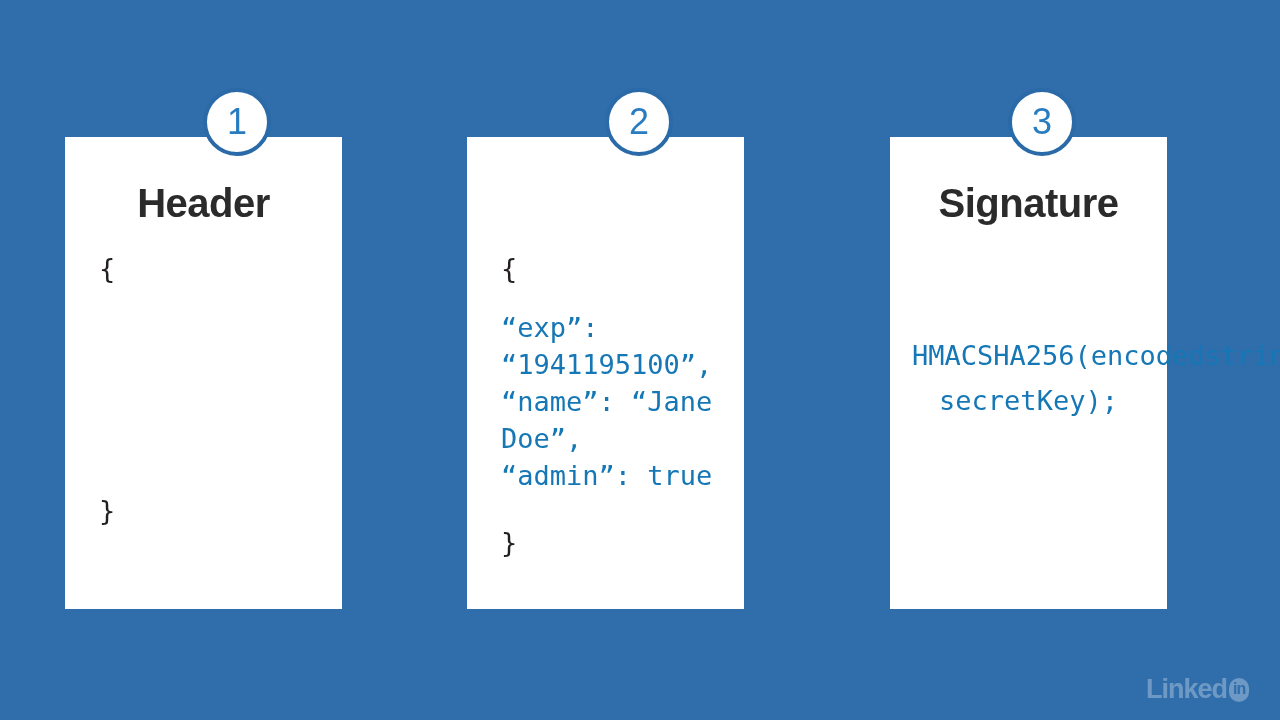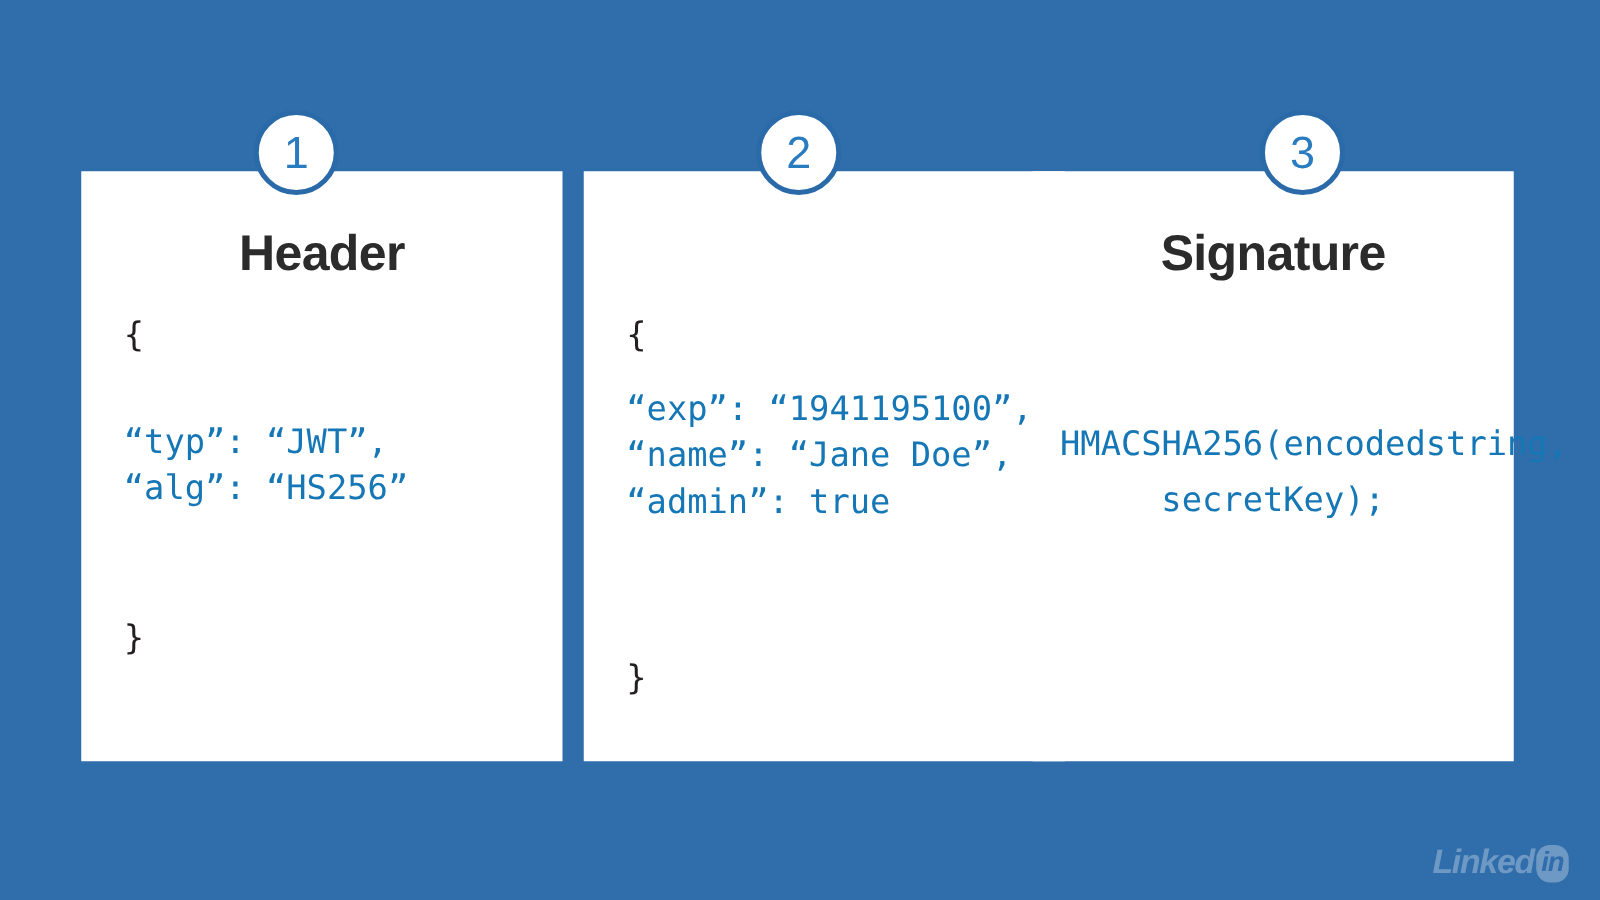--- a/index.html
+++ b/index.html
@@ -20,28 +20,28 @@
     inset: 0;
     width: 1280px;
     height: 720px;
     background: #2f6dab;
   }
 
   
   .card {
     position: absolute;
     top: 137px;
-    width: 385px;
+    width: 277px;
     height: 472px;
     background: #ffffff;
     box-sizing: border-box;
   }
   #card-1 { left: 65px;  }
   #card-2 { left: 467px; }
-  #card-3 { left: 826px; }
+  #card-3 { left: 890px; }
 
   .card-title {
     position: absolute;
     left: 0;
     right: 0;
     top: 46px;
     text-align: center;
     font-size: 40px;
     font-weight: bold;
     color: #2b2b2b;
@@ -104,52 +104,50 @@
   #badge-1 { left: 203px; }
   #badge-2 { left: 605px; }
   #badge-3 { left: 1008px; }
 
   
   #watermark {
     position: absolute;
     left: 1146px;
     top: 676px;
     display: flex;
+    align-items: center;
     opacity: 0.30;
-    font-style: italic;
   }
   #watermark .wm-word {
     font-size: 27px;
     font-weight: bold;
     color: #ffffff;
     letter-spacing: -1px;
     line-height: 1;
   }
   #watermark .wm-box {
     margin-left: 2px;
     background: #ffffff;
     color: #2f6dab;
     border-radius: 11px;
-    font-size: 22px;
+    font-size: 16px;
     font-weight: bold;
     line-height: 1;
     padding: 3px 4px 5px 4px;
     letter-spacing: -1px;
   }
 </style>
 </head>
 <body>
 
 <div id="stage">
 
   <div class="card" id="card-1">
     <div class="card-title">Header</div>
     <div class="brace brace-open">{</div>
-    <div class="code">“typ”: “JWT”,
-“alg”: “HS256”</div>
     <div class="brace brace-close">}</div>
   </div>
 
   <div class="card" id="card-2">
     <div class="brace brace-open">{</div>
     <div class="code">“exp”: “1941195100”, “name”: “Jane Doe”, “admin”: true</div>
     <div class="brace brace-close">}</div>
   </div>
 
   <div class="card" id="card-3">

